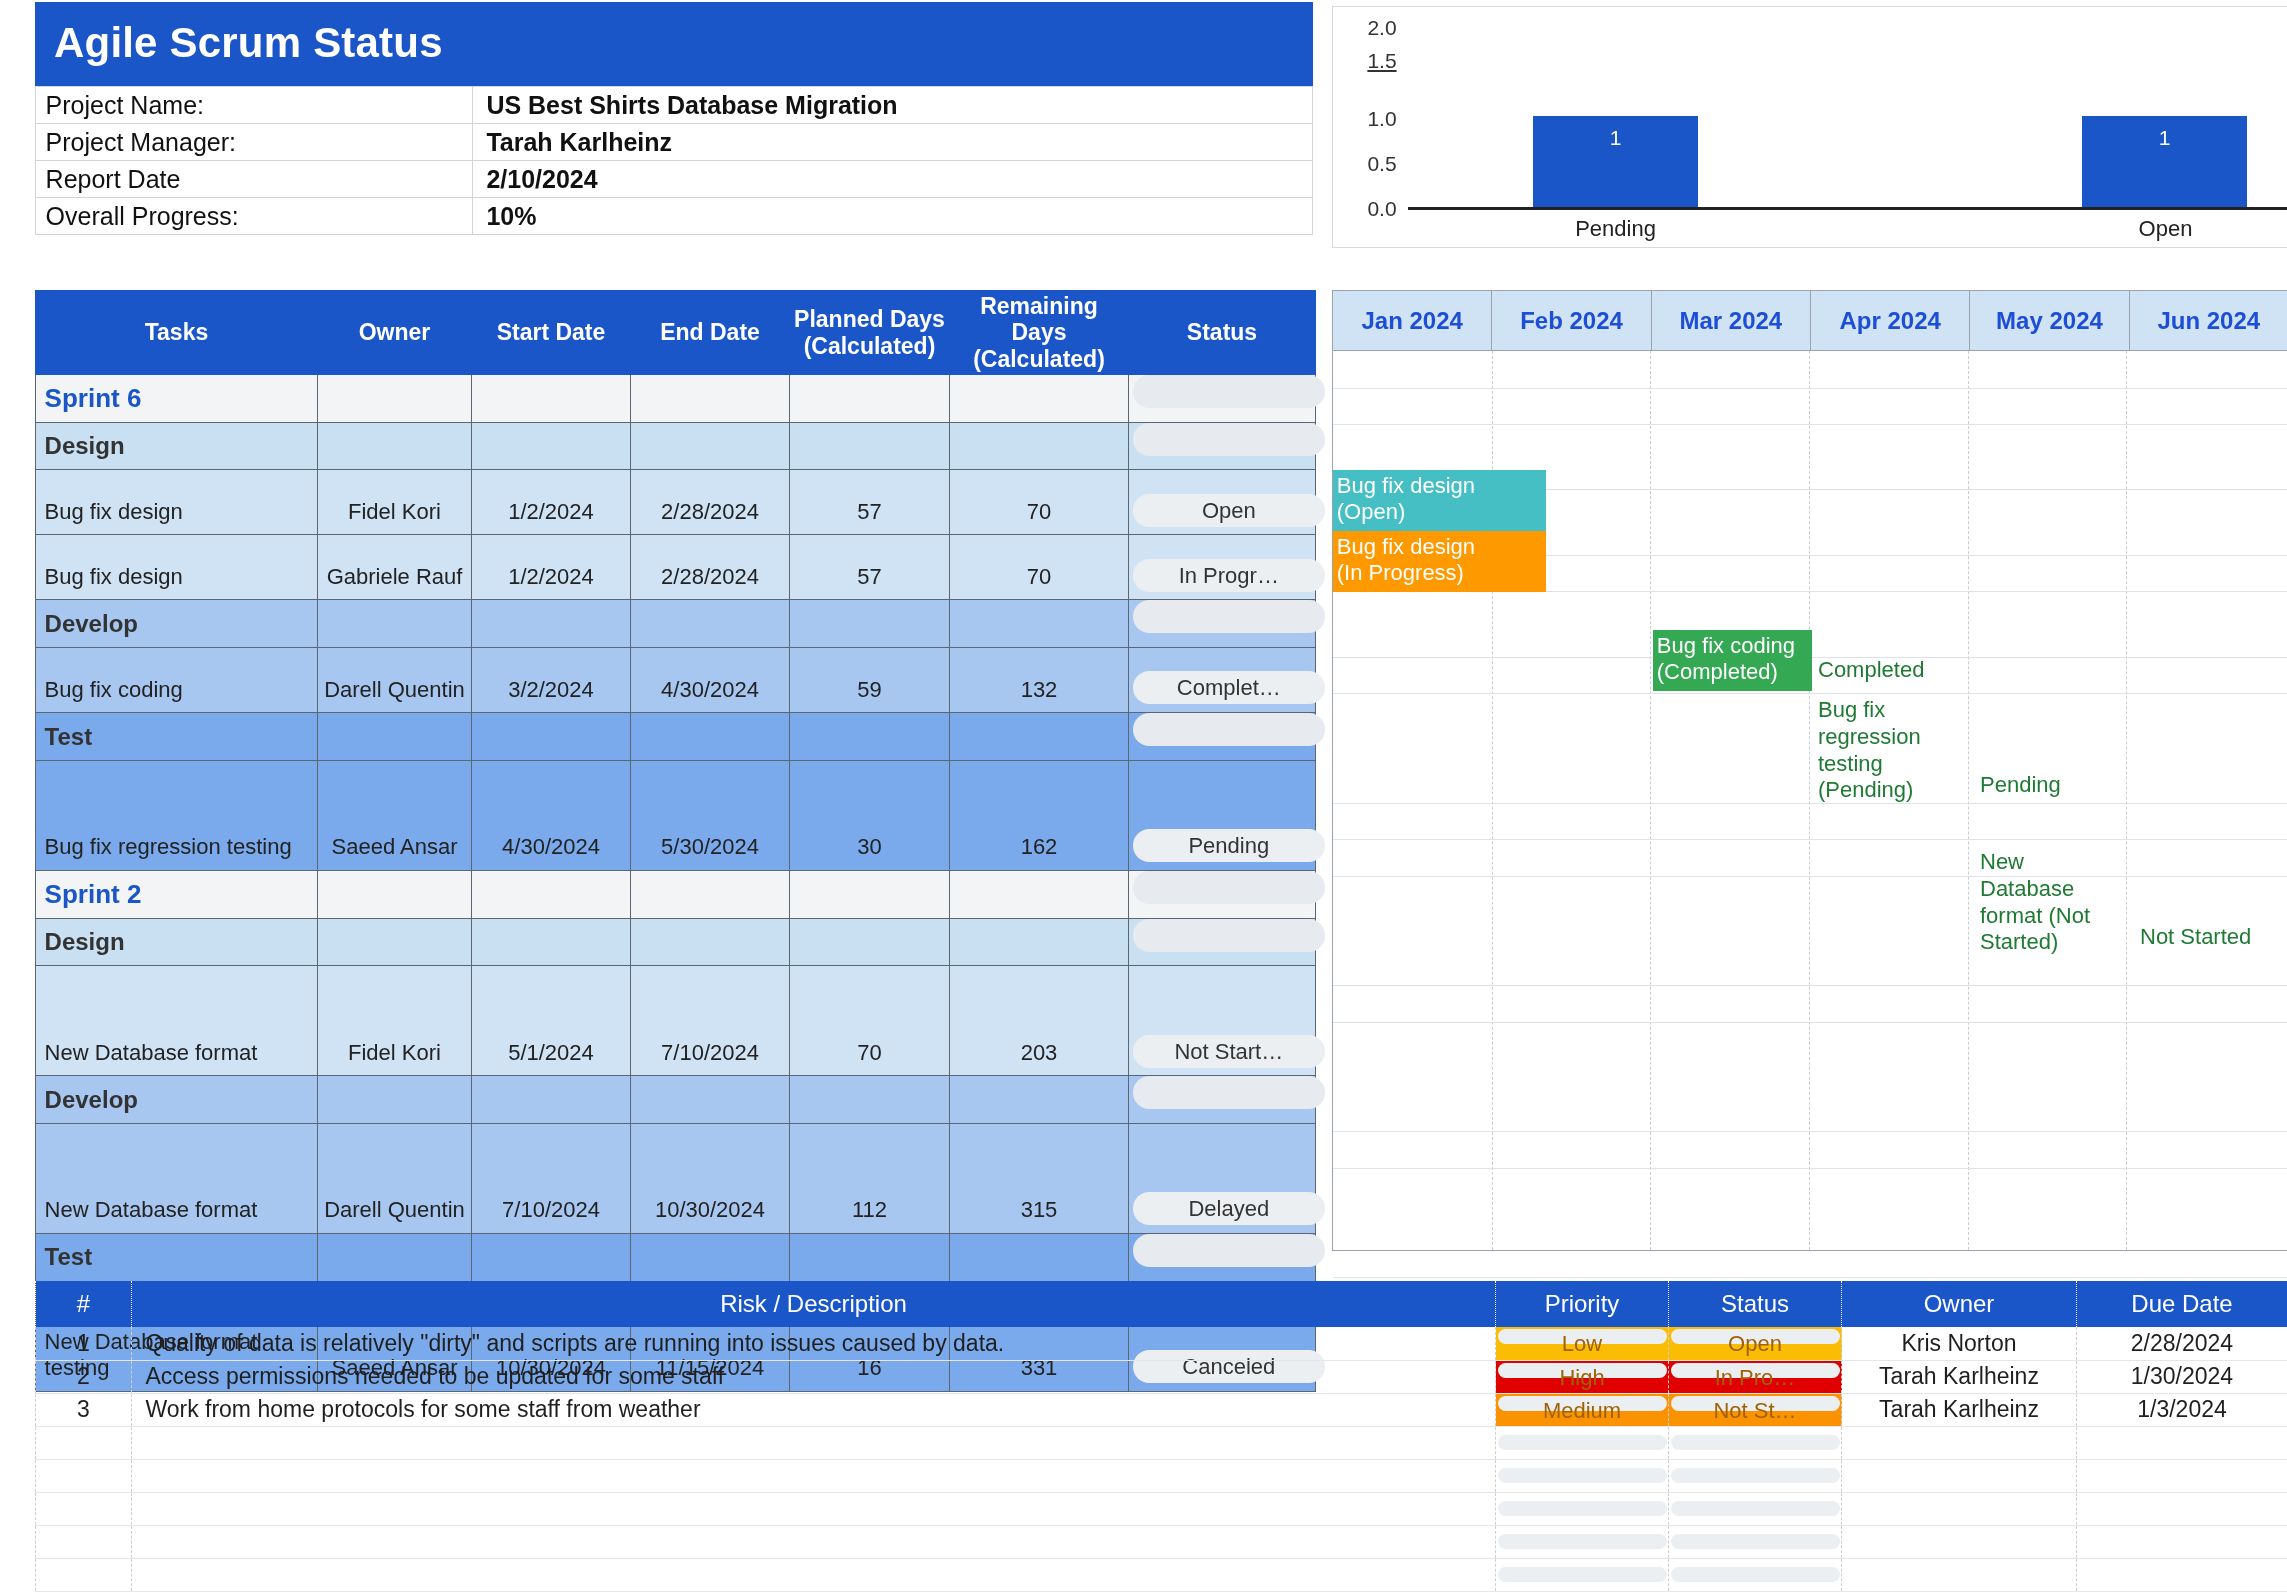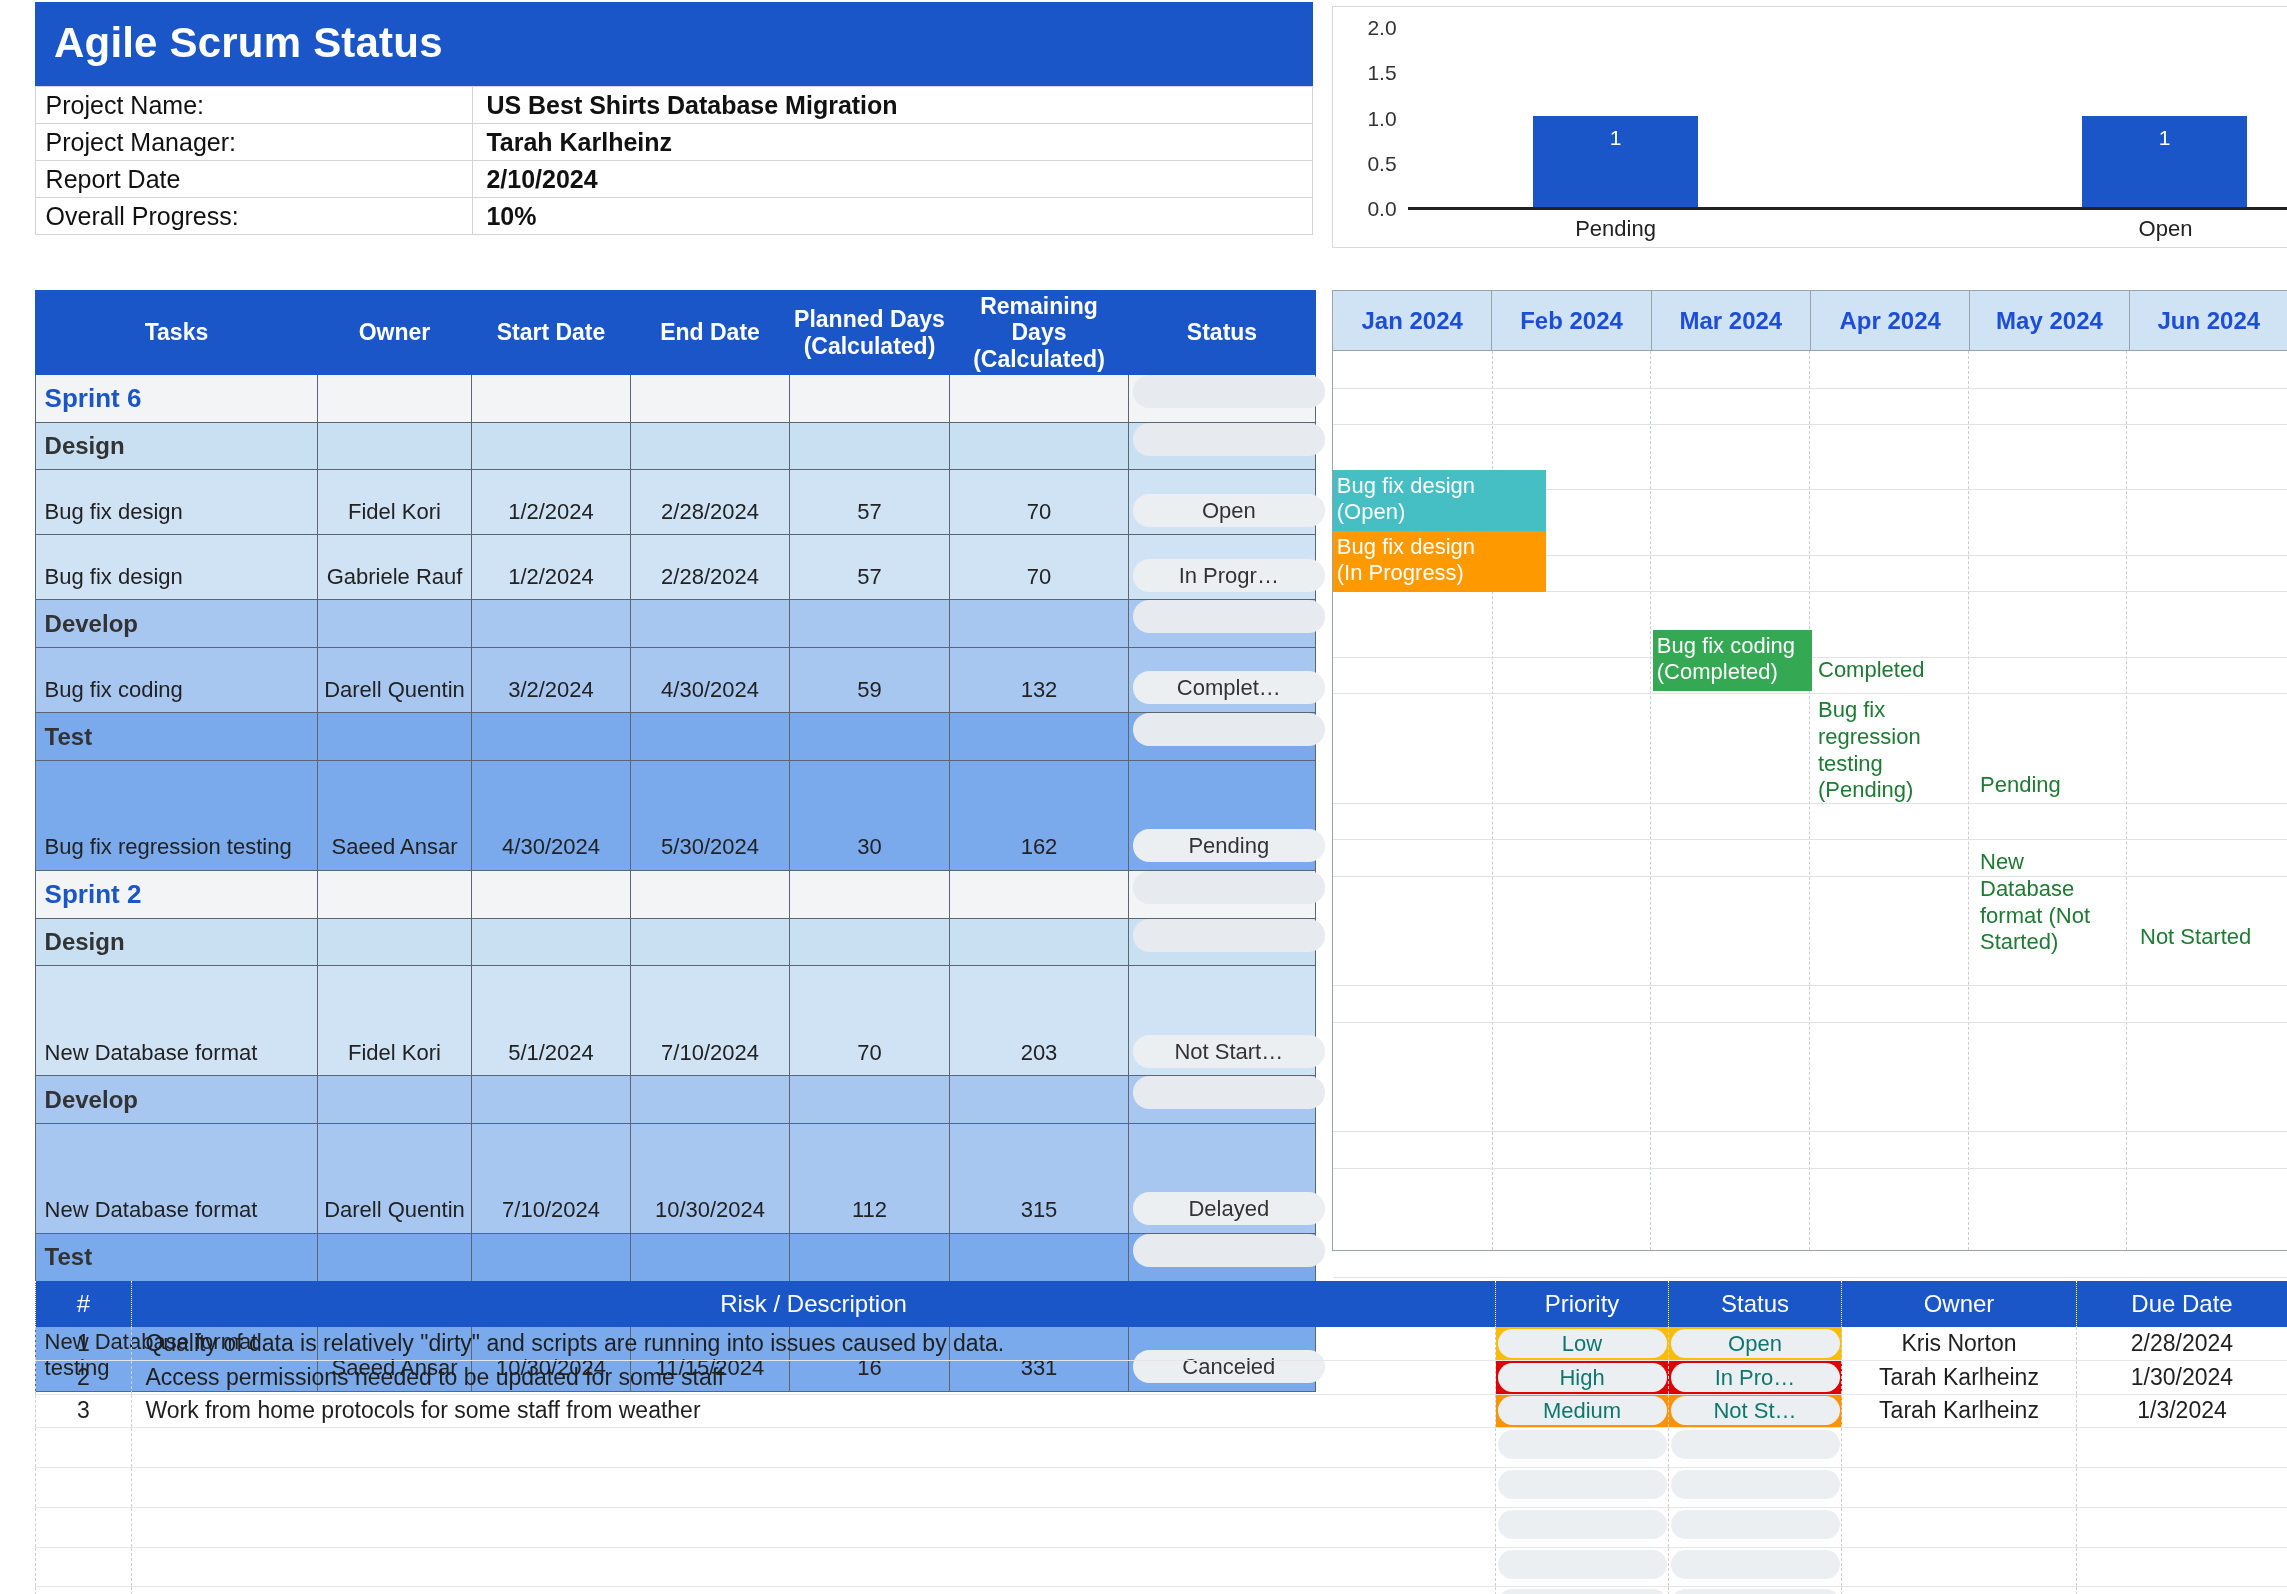--- a/index.html
+++ b/index.html
@@ -144,23 +144,23 @@
     border-left: 1px dotted #ffffff; border-right: 1px dotted #ffffff;
   }
   .risk-table td {
     height: 33px; font-size: 23px; color: #1f1f1f;
     border-bottom: 1px solid #e6e6e6;
     border-left: 1px dashed #cfcfcf; border-right: 1px dashed #cfcfcf;
     text-align: center; vertical-align: middle;
   }
   td.r-desc { text-align: left; padding-left: 13.4px; }
   .r-pill {
-    display: inline-block; min-width: 169px; height: 29px; line-height: 29px;
+    display: inline-block; min-width: 169px; height: 15px; line-height: 29px;
     background: #eceff2; border-radius: 14.4px;
-    font-size: 22px; color: #0f766e; text-align: center;
+    font-size: 22px; color: #a16207; text-align: center;
   }
   .cell-fill { padding: 1.9px 0; }
 </style>
 </head>
 <body>
 
 <div class="page">
 
   <div id="info-panel">
     <div id="title-bar">Agile Scrum Status</div>
@@ -183,21 +183,21 @@
             <td class="info-value">10%</td>
           </tr>
         </tbody>
     </table>
   </div>
 
   <div id="chart-panel">
     <div id="chart-inner">
       <div id="y-ticks">
           <div class="y-tick" style="top: 9.6px;">2.0</div>
-          <div class="y-tick" style="top: 54px;">1.5</div>
+          <div class="y-tick" style="top: 42px; text-decoration: underline;">1.5</div>
           <div class="y-tick" style="top: 100px;">1.0</div>
           <div class="y-tick" style="top: 145px;">0.5</div>
           <div class="y-tick" style="top: 190px;">0.0</div>
         </div>
       <div id="plot">
           <div class="bar-slot" style="left: 125px; width: 165px; height: 91px;">
             <div class="bar" style="height: 91px; background: rgb(26, 86, 200);">
               <span>1</span>
             </div>
           </div>

